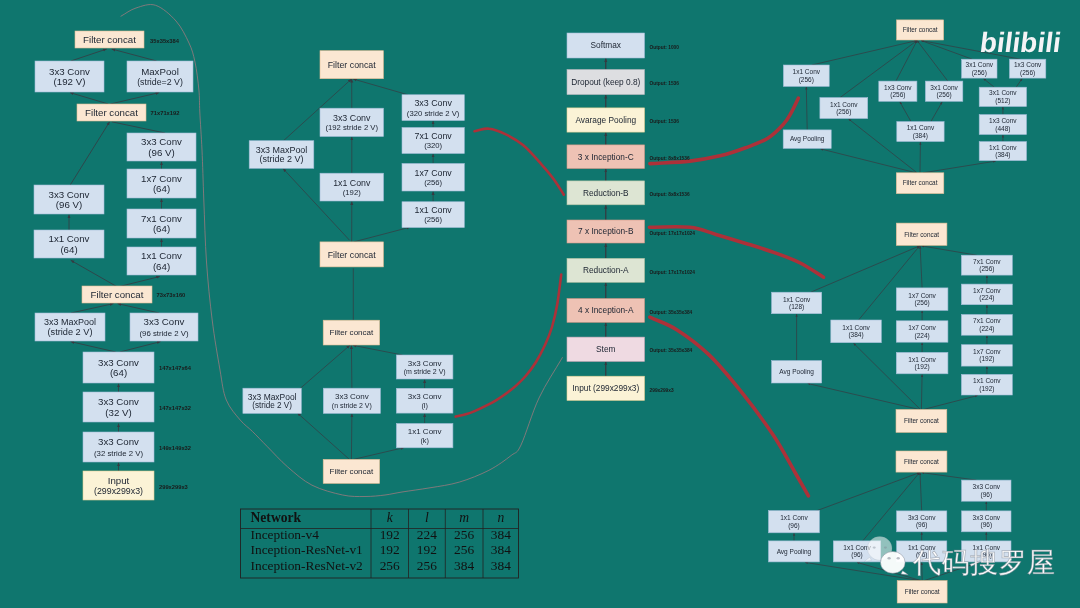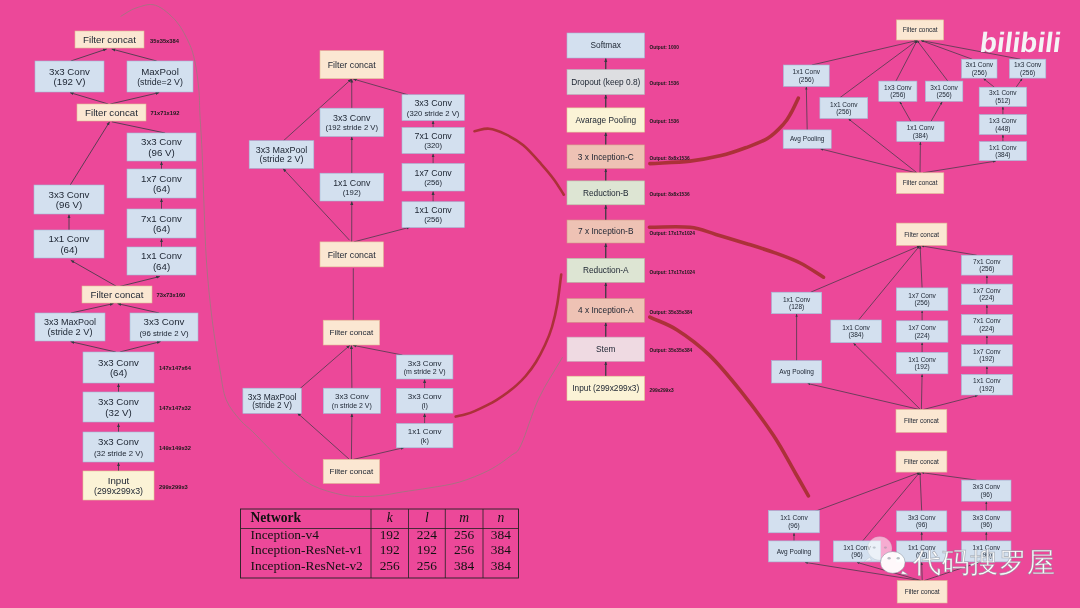--- a/index.html
+++ b/index.html
@@ -1,16 +1,16 @@
 <!DOCTYPE html>
 <html><head>
 <meta charset="utf-8">
 <style>
   html,body{margin:0;padding:0;background:#ffffff;}
-  #page{position:relative;width:1080px;height:608px;background:#ec4899;overflow:hidden;
+  #page{position:relative;width:1080px;height:608px;background:#0f766e;overflow:hidden;
         font-family:"Liberation Sans", sans-serif;}
   svg.layer{position:absolute;left:0;top:0;}
   .boxtext{font-family:"Liberation Sans",sans-serif;fill:#1b2330;text-anchor:middle;}
   .dimlabel{font-family:"Liberation Sans",sans-serif;fill:#1a1a1a;font-weight:bold;}
   .ktbl{font-family:"Liberation Serif",serif;fill:#111;}
 </style>
 </head>
 <body>
 
 <div id="page">

